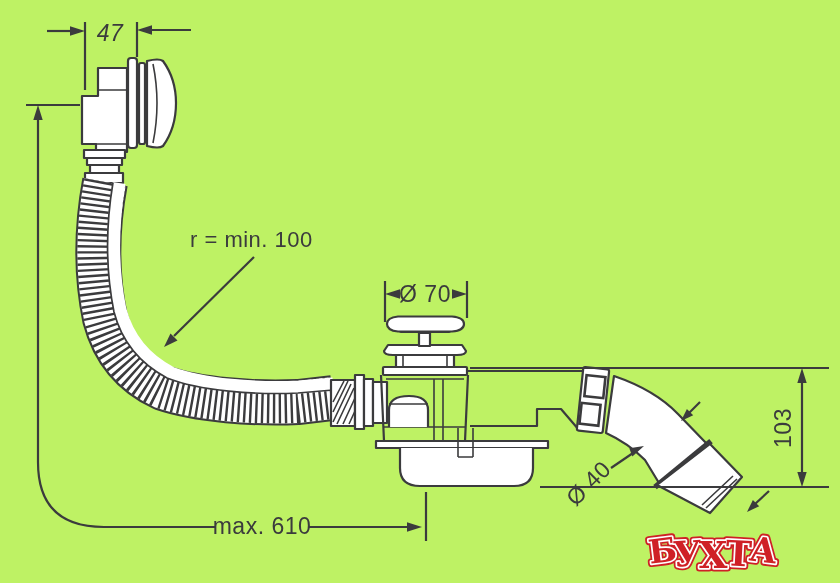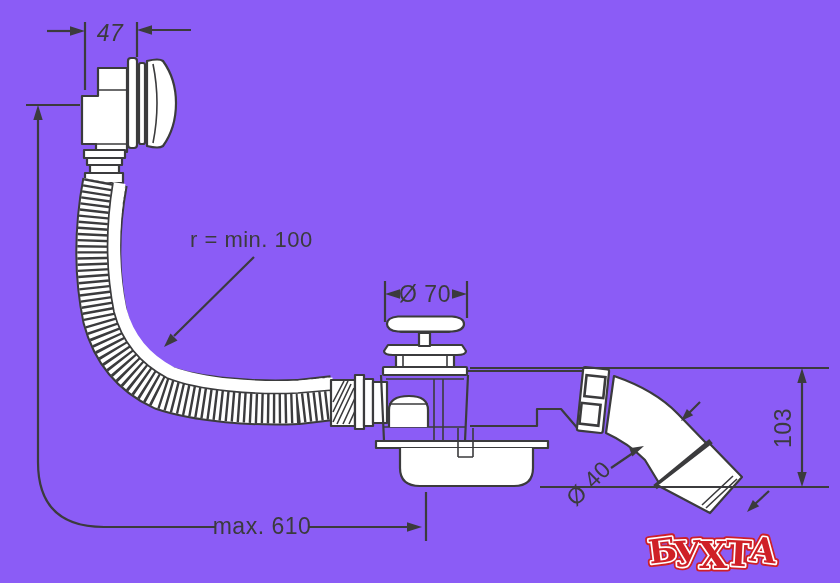--- a/index.html
+++ b/index.html
@@ -1,17 +1,17 @@
 <!DOCTYPE html>
 <html><head>
 <meta charset="utf-8">
 <style>
   html,body{margin:0;padding:0;background:#ffffff;}
   .stage{
-    position:relative;width:840px;height:583px;background:#8b5cf6;overflow:hidden;
+    position:relative;width:840px;height:583px;background:#bef264;overflow:hidden;
     font-family:"Liberation Sans", sans-serif;
   }
   svg{display:block;}
   .ln{stroke:#3b3b3d;stroke-width:2.2;fill:none;stroke-linecap:butt;stroke-linejoin:round;}
   .thin{stroke:#3b3b3d;stroke-width:1.6;fill:none;}
   .fillw{fill:#ffffff;stroke:#3b3b3d;stroke-width:2.2;stroke-linejoin:round;}
   .arr{fill:#3b3b3d;stroke:none;}
   .dimtext{fill:#3b3b3d;font-size:23px;letter-spacing:0.5px;}
   .notetext{fill:#3b3b3d;font-size:22px;letter-spacing:0.5px;}
   .wm-back{font-family:"DejaVu Serif", serif;font-weight:bold;fill:#cf2026;stroke:#cf2026;stroke-width:7;stroke-linejoin:round;}

